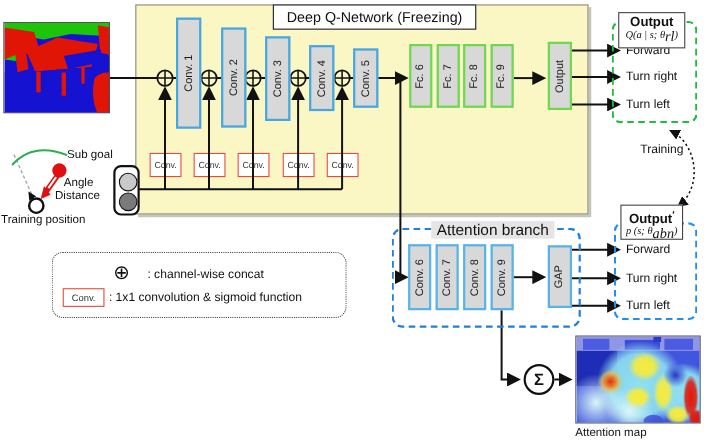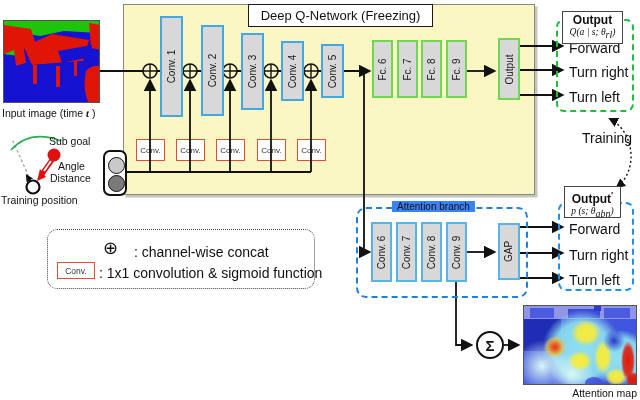--- a/index.html
+++ b/index.html
@@ -20,27 +20,27 @@
   .abconv{border:2px solid #56B4E9;}
   
   .sconv{position:absolute;width:27px;height:20px;background:#fff;border:1.5px solid #E84A33;
          display:flex;align-items:center;justify-content:center;font-size:8px;color:#333;z-index:2;}
   svg.wires{position:absolute;left:0;top:0;width:640px;height:400px;z-index:3;pointer-events:none;}
   .ln{stroke:#111;stroke-width:1.8;fill:none;}
   
   .dash-green{left:556px;top:19px;width:78px;height:93px;border:2px dashed #1DBE3C;border-radius:8px;z-index:4;}
   .dash-blue-out{left:558px;top:202px;width:76px;height:89px;border:2px dashed #2090F0;border-radius:8px;z-index:4;}
   .dash-blue-branch{left:356px;top:207px;width:172px;height:91px;border:2px dashed #1E7FDD;border-radius:10px;z-index:4;}
-  .branch-lbl{left:392px;top:201px;background:#3b82f6;padding:0 5px;font-size:10px;z-index:5;}
+  .branch-lbl{left:392px;top:201px;background:#e5e5e5;padding:0 5px;font-size:14px;z-index:5;}
   
   .outbox{background:#fff;border:1.5px solid #444;text-align:center;z-index:5;}
   .outbox .t{font-weight:bold;font-size:12px;line-height:14px;margin-top:1px;}
   .formula{font-family:"Liberation Serif",serif;font-style:italic;font-size:9.5px;line-height:11px;}
-  .formula sub{font-size:10px;margin-top:13px;}
-  .lbl{position:absolute;font-size:14px;white-space:nowrap;z-index:4;}
+  .formula sub{font-size:13px;margin-top:13px;}
+  .lbl{position:absolute;font-size:11px;white-space:nowrap;z-index:4;}
   .small-lbl{position:absolute;font-size:10.5px;white-space:nowrap;z-index:4;}
   
   .circle-box{left:103px;top:150px;width:24px;height:46px;background:#fff;border:2px solid #111;
               border-radius:7px;z-index:4;}
   .cb-circle{position:absolute;width:15px;height:15px;border-radius:50%;border:1.5px solid #111;left:2.5px;}
   
   .sigma{left:476px;top:331px;width:28px;height:28px;border:2.2px solid #111;border-radius:50%;
          background:#fff;display:flex;align-items:center;justify-content:center;
          font-size:15px;font-weight:bold;z-index:4;}
   
@@ -186,25 +186,22 @@
       <polygon points="20,26 48,13 85,19 79,40 28,44" fill="#E01505"></polygon>
       <polygon points="85,2 97,4 97,29 87,27" fill="#E01505"></polygon>
       <polygon points="54,30 88,24 86,36 58,42" fill="#1612D2"></polygon>
       <polygon points="0,44 12,45 22,42 28,44 79,40 86,32 97,29 97,83 0,83" fill="#1612D2"></polygon>
       <path d="M82,50 Q78,68 85,83 L97,83 L97,45 Q87,44 82,50 Z" fill="#E01505"></path>
       <rect x="29" y="44" width="4" height="19" fill="#E01505"></rect>
       <rect x="52" y="45" width="4" height="21" fill="#E01505"></rect>
       <rect x="70" y="40" width="3" height="15" fill="#E01505"></rect>
     </svg>
   </div>
-  <div class="small-lbl" style="left:2px;top:107px">
-    <span>Input image (time </span><span style="font-style:italic;font-family:'Liberation Serif',serif;font-weight:bold">t</span><span> )</span>
-  </div>
-
-  <div class="small-lbl" style="left:49px;top:135px">Sub goal</div>
+
+  <div class="small-lbl" style="left:61px;top:135px">Sub goal</div>
   <div class="small-lbl" style="left:58px;top:160px;width:40px;text-align:left">Angle</div>
   <div class="small-lbl" style="left:50px;top:172px;width:48px;text-align:left">Distance</div>
   <div class="small-lbl" style="left:1px;top:194px">Training position</div>
 
   <div class="abs circle-box">
     <div class="cb-circle" style="top:5px;background:#C9C9C9"></div>
     <div class="cb-circle" style="top:23px;background:#7A7A7A"></div>
   </div>
 
   <div class="abs dash-green"></div>
@@ -297,21 +294,21 @@
       <ellipse cx="56" cy="55" rx="12" ry="10" fill="url(#gy)"></ellipse>
       <ellipse cx="79" cy="51" rx="9" ry="17" fill="url(#gy)"></ellipse>
       <ellipse cx="92" cy="71" rx="11" ry="9" fill="url(#gy)"></ellipse>
       <circle cx="31" cy="41" r="11" fill="url(#go)"></circle>
       <circle cx="90" cy="35" r="11" fill="url(#gb)"></circle>
       <ellipse cx="104" cy="55" rx="7" ry="20" fill="url(#gr)"></ellipse>
       <ellipse cx="109" cy="74" rx="7" ry="8" fill="url(#gr)"></ellipse>
       <ellipse cx="70" cy="77" rx="9" ry="6" fill="#3D4CD8" opacity="0.8"></ellipse>
     </svg>
   </div>
-  <div class="small-lbl" style="left:523px;top:387px;width:114px;text-align:right">Attention map</div>
+  <div class="small-lbl" style="left:523px;top:387px;width:114px;text-align:left">Attention map</div>
 
   <div class="abs legend"></div>
   <div class="abs" style="left:103px;top:239px;font-size:18px;line-height:18px;z-index:5">⊕</div>
   <div class="lbl" style="left:134px;top:244px;z-index:5">: channel-wise concat</div>
   <div class="abs legend-conv">
       <span>Conv.</span>
     </div>
   <div class="lbl" style="left:99px;top:265px;z-index:5">: 1x1 convolution &amp; sigmoid function</div>
 
 </div>

